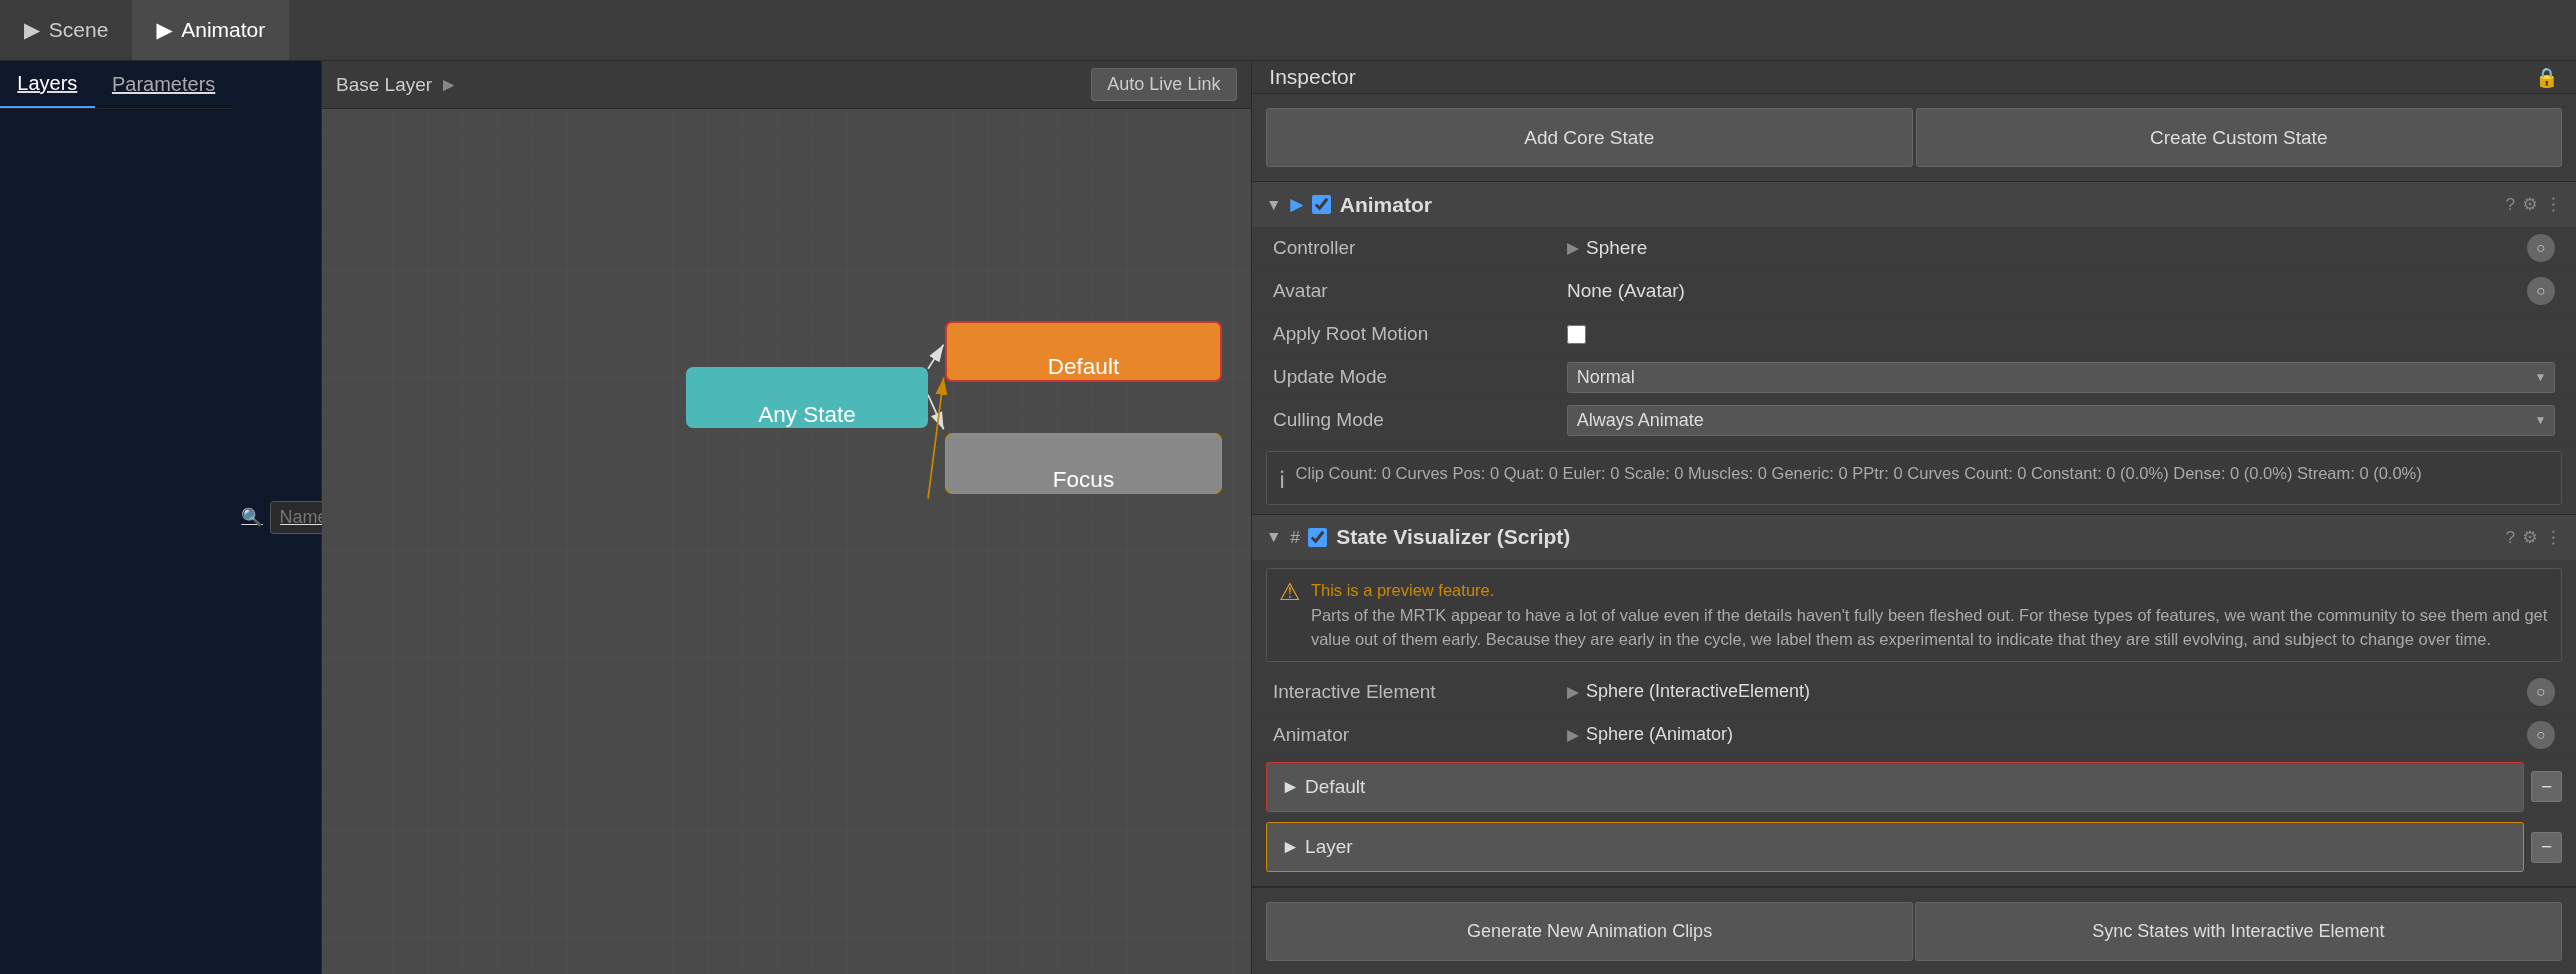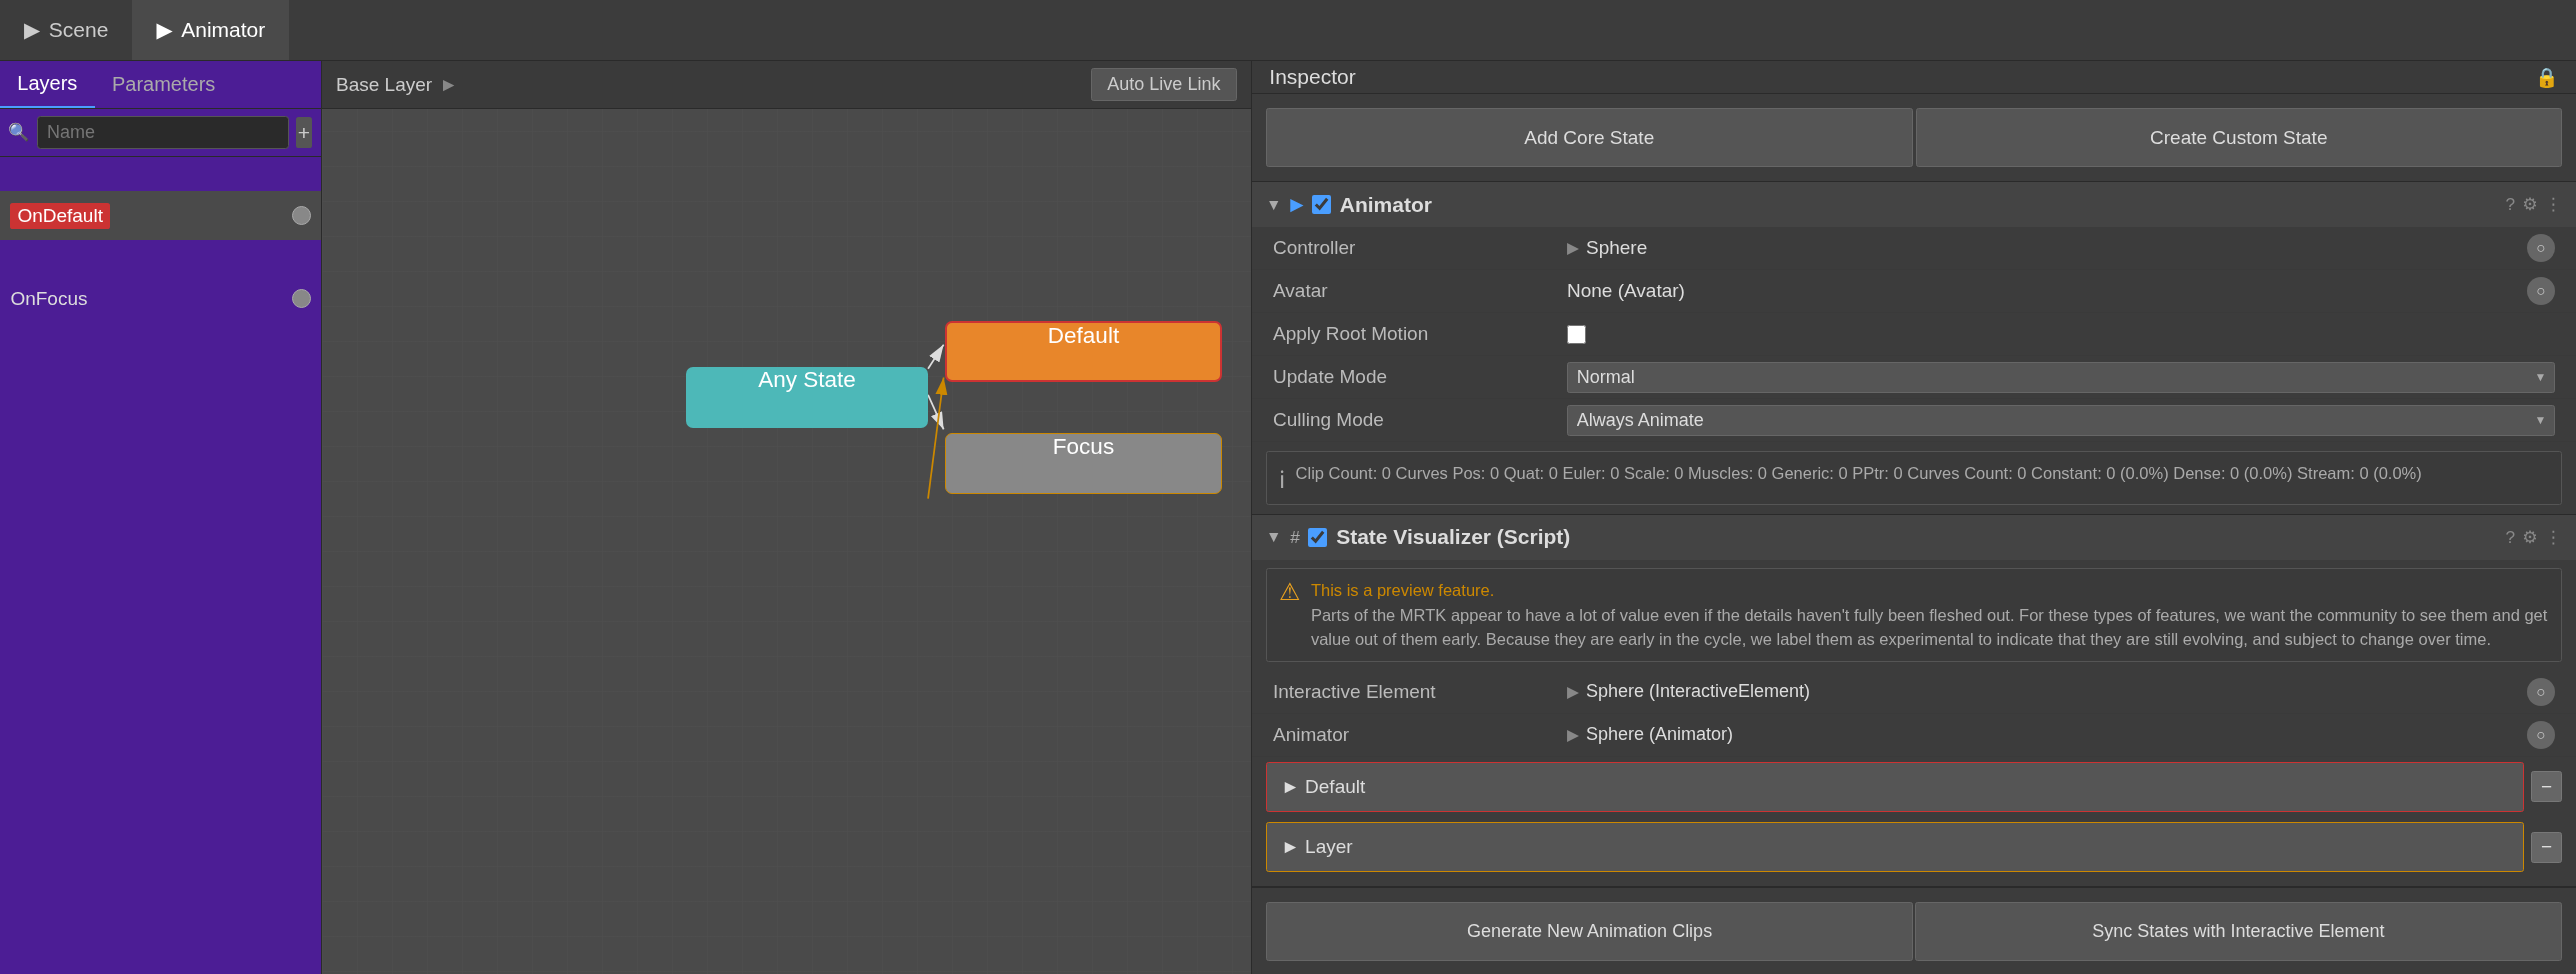--- a/index.html
+++ b/index.html
@@ -43,25 +43,26 @@
     
     .main-layout {
       display: flex;
       flex: 1;
       overflow: hidden;
     }
 
     
     .left-panel {
       width: 322px;
-      background: #4c1d95;
+      background: #0f172a;
       border-right: 1.7px solid #2a2a2a;
       display: flex;
-      flex-direction: column;
+      flex-direction: row;
       flex-shrink: 0;
+      text-decoration: underline;
     }
     .left-panel-tabs {
       display: flex;
       height: 48px;
       border-bottom: 1.7px solid #2a2a2a;
       align-items: center;
     }
     .left-tab {
       padding: 0 17.3px;
       height: 100%;
@@ -177,21 +178,21 @@
       font-size: 18px;
       cursor: pointer;
       border-radius: 2.6px;
     }
 
     
     .state-node {
       position: absolute;
       border-radius: 7px;
       display: flex;
-      align-items: flex-start;
+      align-items: flex-end;
       justify-content: center;
       font-size: 22.5px;
       font-weight: 500;
       cursor: pointer;
       user-select: none;
     }
     .node-any-state {
       width: 242px;
       height: 61px;
       background: #4db8b8;

